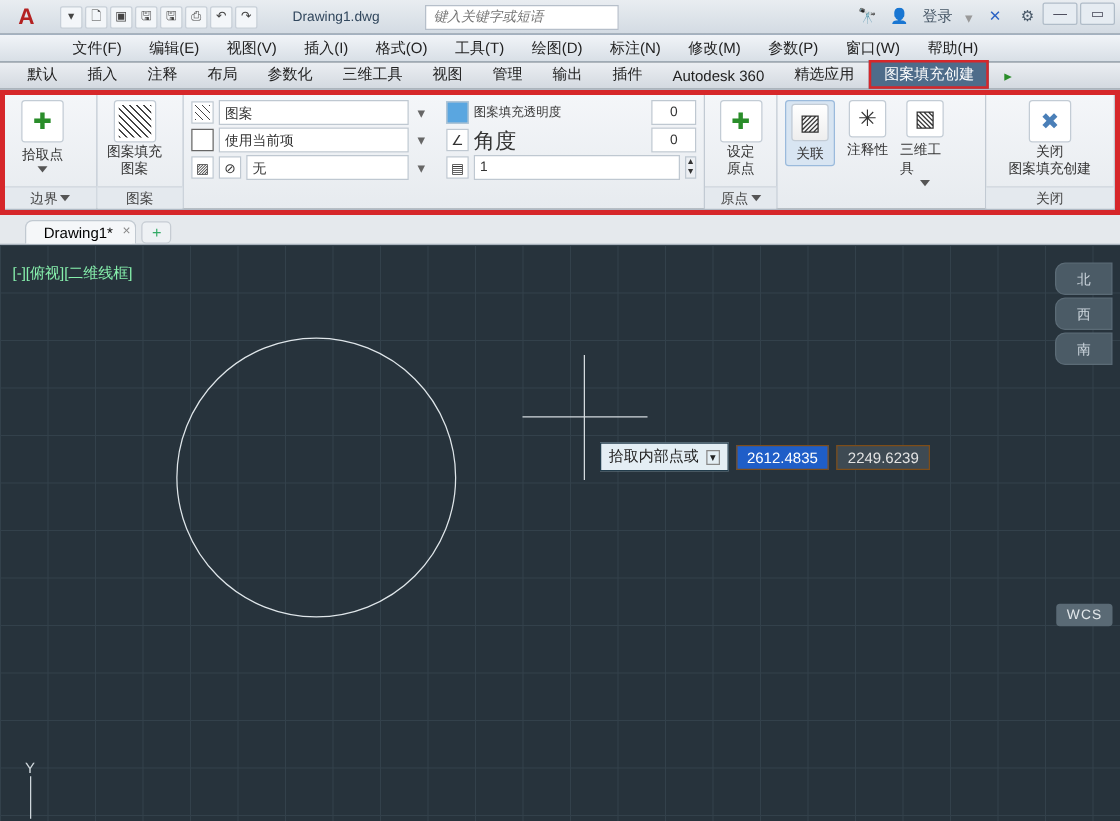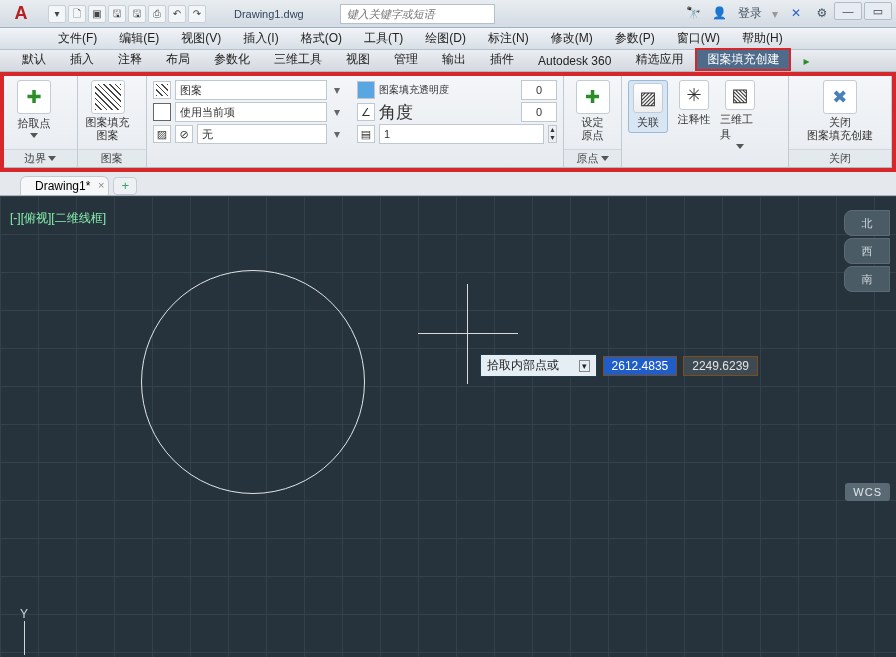--- a/index.html
+++ b/index.html
@@ -61,21 +61,21 @@
     background-image:
       linear-gradient(#33414b 1px, transparent 1px),
       linear-gradient(90deg,#33414b 1px, transparent 1px);
     background-size: 38px 38px;
   }
   .view-label { position:absolute; left:10px; top:14px; color:#86efac; font-size:12px; }
   .circle { position:absolute; width:224px; height:224px; border:1px solid #dfe6ea; border-radius:50%; }
   .cross-h { position:absolute; height:1px; width:100px; background:#d4dade; }
   .cross-v { position:absolute; width:1px; height:100px; background:#d4dade; }
   .tooltip { position:absolute; display:flex; gap:6px; font-size:12px; align-items:center; }
-  .tooltip .label { background:#e4eef4; border:1px solid #233d4c; padding:2px 6px; color:#222; display:flex; align-items:center; gap:20px; }
+  .tooltip .label { background:#e4eef4; border:1px solid #233d4c; padding:2px 6px; color:#222; display:flex; align-items:center; gap:6px; }
   .tooltip .coord { padding:2px 8px; border:1px solid #7e4d18; color:#e4e4e4; background:#3e4a53; }
   .tooltip .coord.sel { background:#1f5ec8; color:#fff; }
   .axis-y { position:absolute; color:#cfd7dc; font-size:12px; }
   .nav-cube { position:absolute; right:0; top:14px; width:52px; height:90px; }
   .nav-cube .seg { background:#4b5b66; color:#cfd8df; font-size:11px; border:1px solid #5b6b76; width:46px; height:26px; display:flex; align-items:center; justify-content:center; border-radius:8px 0 0 8px; margin-bottom:2px; }
   .wcs { position:absolute; right:6px; bottom:156px; background:#5a6a75; color:#e2e7ea; font-size:11px; padding:3px 8px; border-radius:3px; letter-spacing:1px; }
 
   .tri { width:0; height:0; display:inline-block; border-left:4px solid transparent; border-right:4px solid transparent; border-top:5px solid #555; vertical-align:middle; }
 </style>
 </head>

